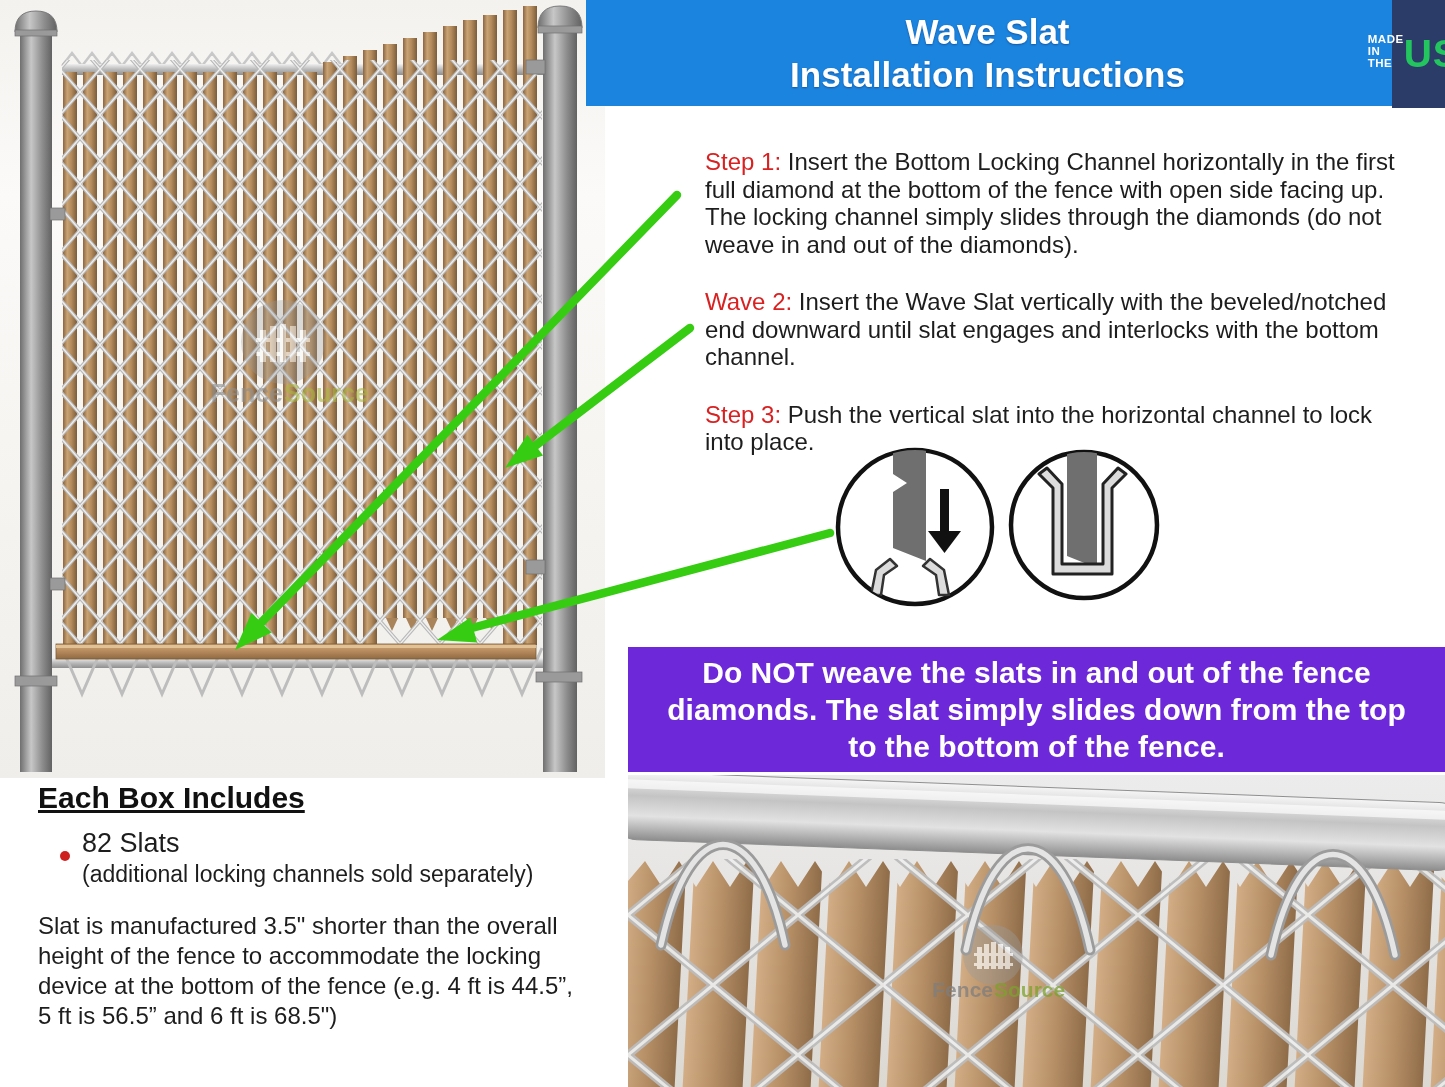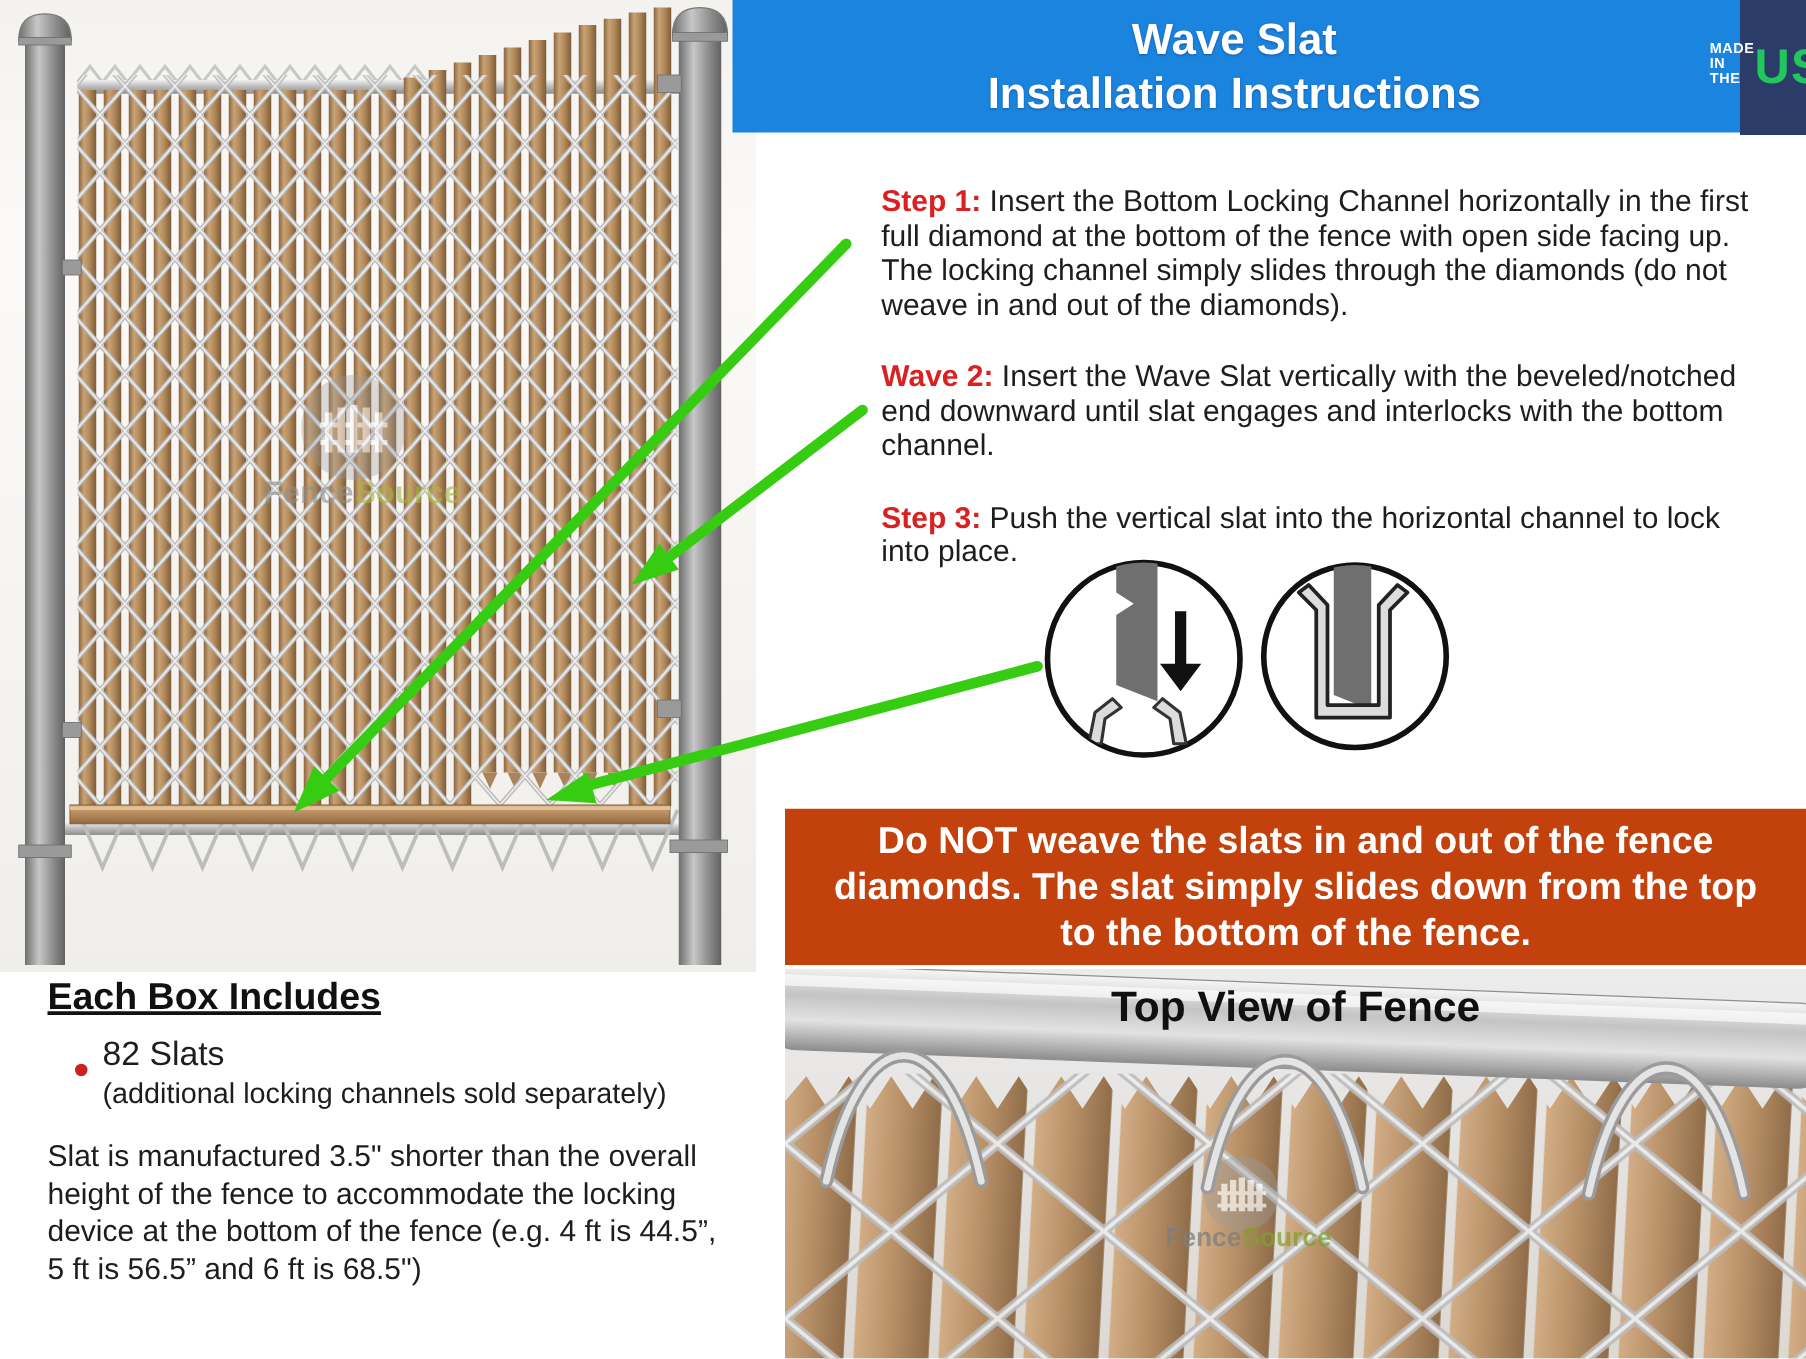--- a/index.html
+++ b/index.html
@@ -19,33 +19,33 @@
           text-shadow:0 1px 2px rgba(0,0,60,.35);}
   .flag-badge{position:absolute;right:0;top:0;width:97px;height:108px;background:#2b3c69;
           display:flex;flex-direction:row;align-items:center;justify-content:flex-end;}
   .flag-badge svg{margin-top:1px;}
   .made-line1{color:#fff;font-size:11.5px;font-weight:bold;letter-spacing:.5px;margin-top:-6px;}
   .made-line2{color:#22c55e;font-size:39px;font-weight:bold;letter-spacing:1px;line-height:34px;}
 
   
   .steps{position:absolute;left:705px;top:148px;width:710px;}
   .step{margin:0 0 30px 0;font-size:24px;line-height:27.5px;color:#1d1d1d;}
-  .step-label{color:#d92121;font-weight:bold;}
+  .step-label{color:#d92121;font-weight:normal;}
 
   
   .diagram{position:absolute;}
   .diagram-left{left:831px;top:443px;}
   .diagram-right{left:1005px;top:446px;}
 
   
   .arrows{position:absolute;left:0;top:0;pointer-events:none;}
 
   
   .warning{position:absolute;left:628px;top:647px;width:817px;height:125px;
-          background:#c2410c;display:flex;align-items:center;justify-content:center;}
+          background:#6d28d9;display:flex;align-items:center;justify-content:center;}
   .warning span{color:#ffffff;font-weight:bold;font-size:30px;line-height:37px;
           text-align:center;padding:0 28px;}
 
   
   .includes{position:absolute;left:38px;top:781px;width:560px;color:#1d1d1d;}
   .includes h2{margin:0 0 10px 0;font-size:30px;font-weight:bold;color:#111;text-decoration:underline;}
   .includes ul{list-style:none;margin:0;padding:0 0 0 22px;}
   .includes li{display:flex;align-items:flex-end;font-size:27px;line-height:36px;}
   .bullet{width:10px;height:10px;border-radius:50%;background:#cf2020;margin:13px 12px 0 0;flex:none;}
   .inc-note{font-size:23px;line-height:26px;margin:0 0 0 44px;}
@@ -315,21 +315,20 @@
 
       <g fill="none" stroke-linecap="round">
         <path d="M33,170 C62,36 128,36 157,170" stroke="#9b9b9b" stroke-width="11"></path>
         <path d="M33,170 C62,36 128,36 157,170" stroke="#e4e4e4" stroke-width="5.5"></path>
         <path d="M338,175 C367,40 433,40 462,175" stroke="#9b9b9b" stroke-width="11"></path>
         <path d="M338,175 C367,40 433,40 462,175" stroke="#e4e4e4" stroke-width="5.5"></path>
         <path d="M643,180 C672,46 738,46 767,180" stroke="#9b9b9b" stroke-width="11"></path>
         <path d="M643,180 C672,46 738,46 767,180" stroke="#e4e4e4" stroke-width="5.5"></path>
       </g>
     </svg>
-    <div class="topview-title">Top View of Fence</div>
   </div>
 
   <svg class="arrows" width="1445" height="1087" viewBox="0 0 1445 1087">
     <g stroke="#36cc12" stroke-width="8.5" fill="#36cc12" stroke-linecap="round">
       <line x1="677" y1="195" x2="258" y2="626"></line>
       <polygon stroke="none" points="235,650 251.4,612.9 271.6,632.5"></polygon>
       <line x1="690" y1="328" x2="531" y2="449"></line>
       <polygon stroke="none" points="505,468 527.5,434.7 543.1,455.5"></polygon>
       <line x1="830" y1="533" x2="468" y2="629"></line>
       <polygon stroke="none" points="437,640 470.3,617.4 477.1,642.6"></polygon>

